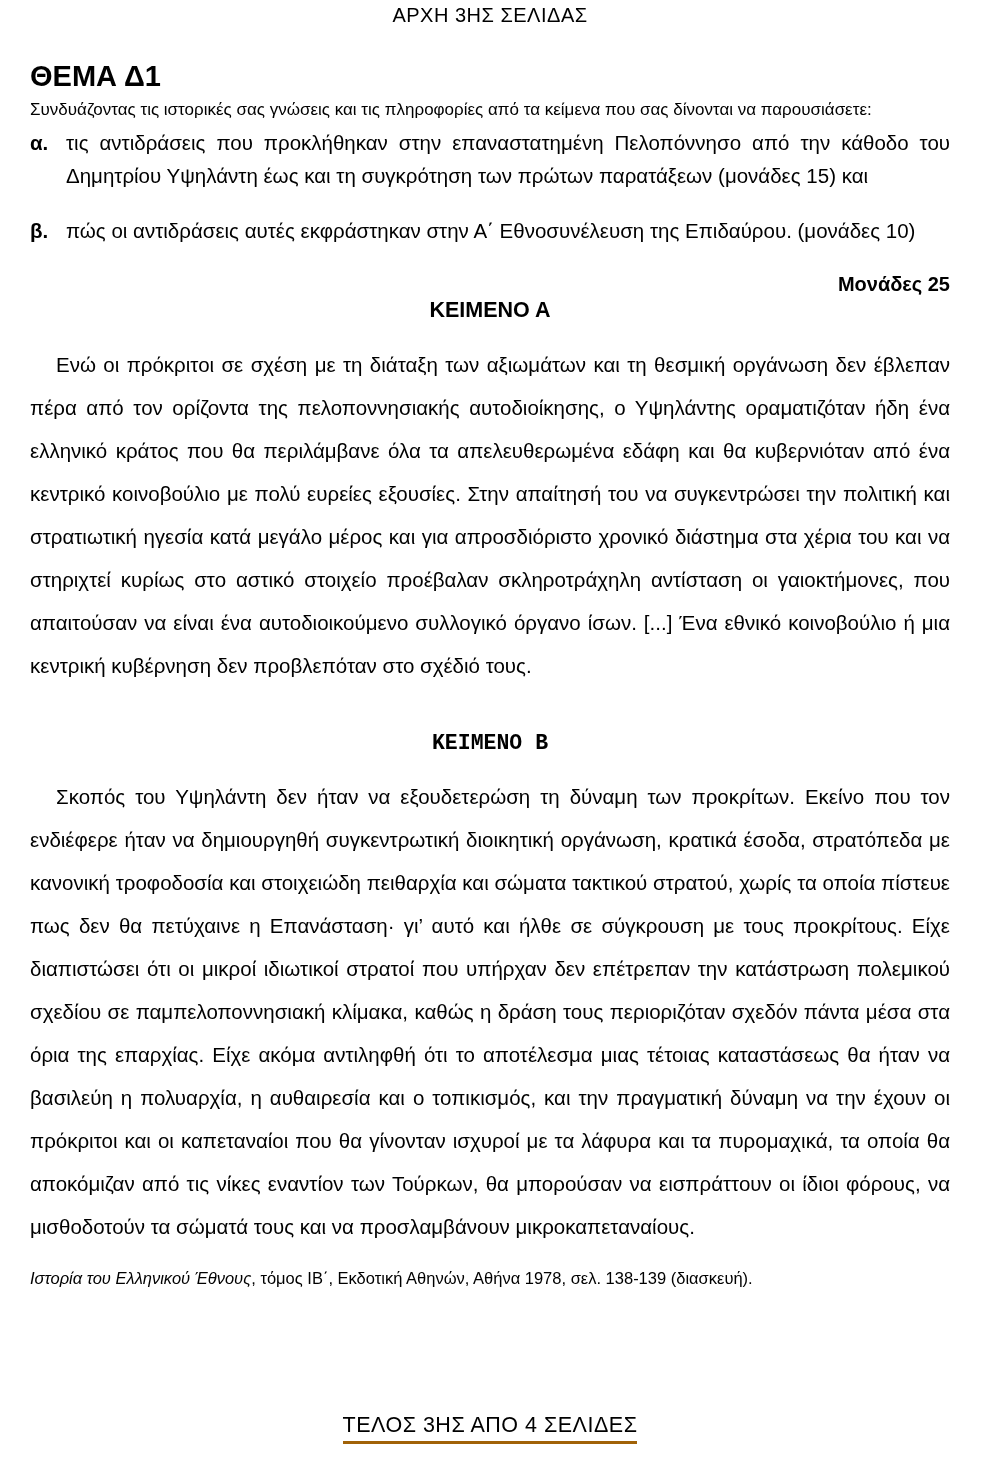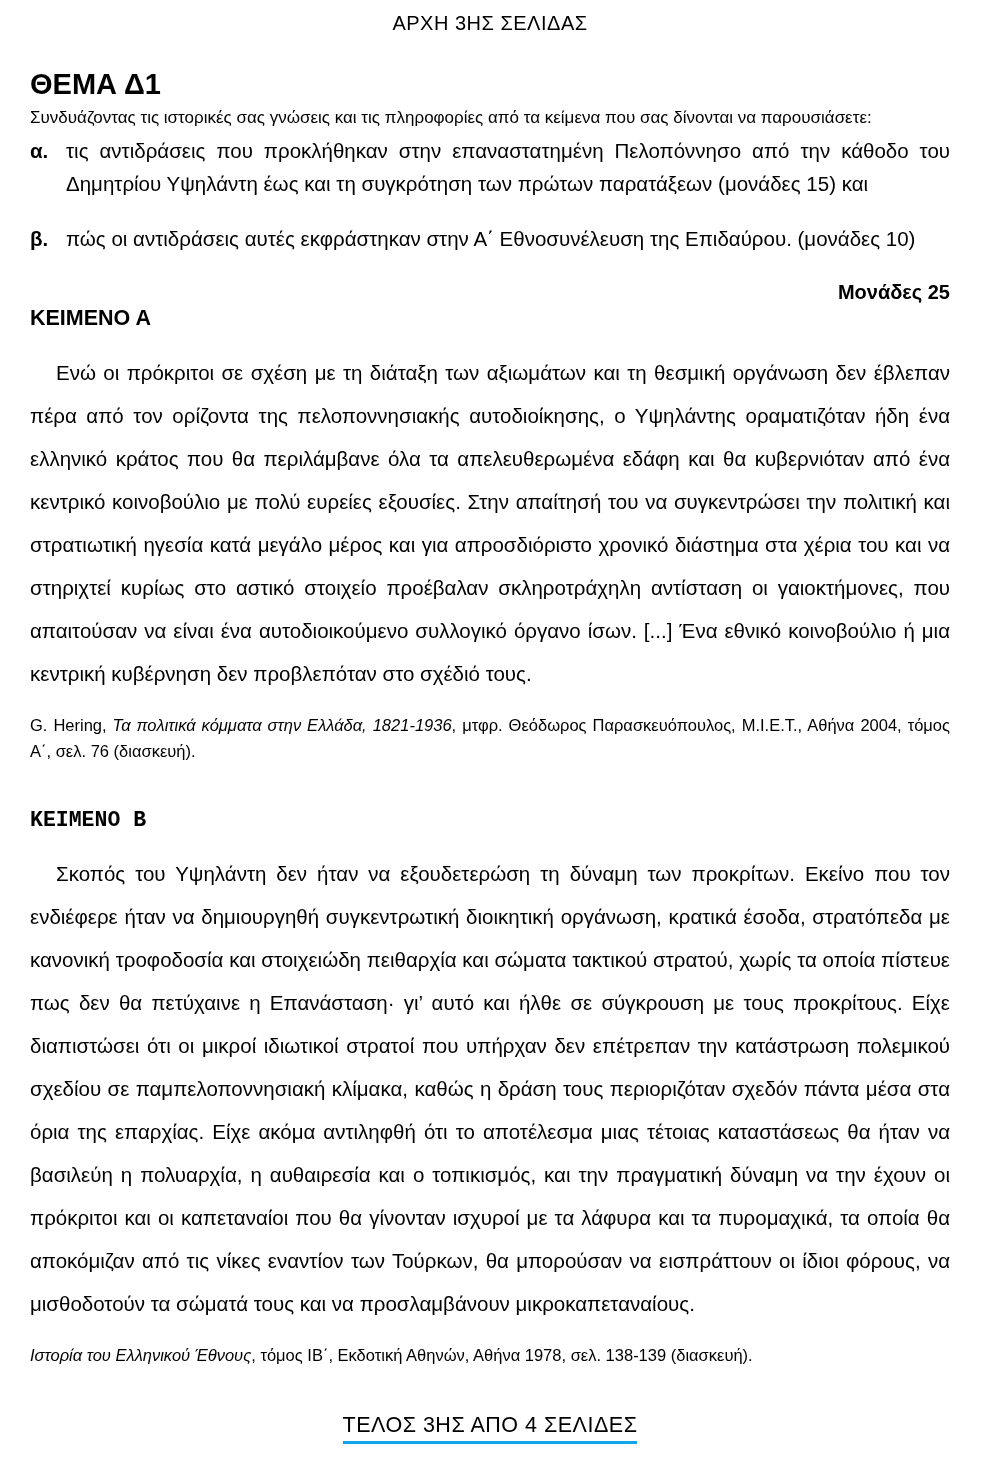--- a/index.html
+++ b/index.html
@@ -6,21 +6,21 @@
   html, body { background: #ffffff; }
   body {
     font-family: "Liberation Sans", "DejaVu Sans", sans-serif;
     color: #000000;
   }
   .page {
     position: relative;
     width: 980px;
     height: 1457px;
     background: #ffffff;
-    padding: 8px 30px 0 30px;
+    padding: 0 30px 0 30px;
     overflow: hidden;
   }
   .page-header { text-align: center; font-size: 20px; line-height: 30px; letter-spacing: 0.5px; }
   .theme-title { font-weight: bold; font-size: 29px; margin-top: 30px; }
   .intro {
     font-size: 17px;
     line-height: 33px;
     text-align: justify;
   }
   .q-item {
@@ -36,20 +36,21 @@
   .q-item .q-text { flex: 1; text-align: justify; }
   .q-item.alpha { margin-top: 0px; }
   .q-item.beta { margin-top: 22px; }
   .points {
     text-align: right;
     font-weight: bold;
     font-size: 20px;
     margin-top: 26px;
   }
   .section-heading {
+    text-align: center;
     font-weight: bold;
     font-size: 21.5px;
     margin-top: 2px;
   }
   .body-para {
     margin-top: 20px;
     font-size: 20.5px;
     line-height: 43px;
     text-align: justify;
     text-indent: 26px;
@@ -66,21 +67,21 @@
     position: absolute;
     left: 0;
     right: 0;
     top: 1413px;
     text-align: center;
   }
   .page-footer .footer-text {
     display: inline-block;
     font-size: 21.5px;
     letter-spacing: 0.5px;
-    border-bottom: 3px solid #0ea5e9;
+    border-bottom: 3px solid #a16207;
     padding-bottom: 3px;
   }
 </style>
 </head>
 <body>
 
 <div class="page">
 
   <div class="page-header">
     <div>ΑΡΧΗ 3ΗΣ ΣΕΛΙΔΑΣ</div>
@@ -99,21 +100,20 @@
     <span class="marker">β.</span>
     <span class="q-text">πώς οι αντιδράσεις αυτές εκφράστηκαν στην Α΄ Εθνοσυνέλευση της Επιδαύρου. (μονάδες 10)</span>
   </div>
 
   <div class="points">Μονάδες 25</div>
 
   <div class="section-heading">ΚΕΙΜΕΝΟ Α</div>
 
   <div class="body-para">Ενώ οι πρόκριτοι σε σχέση με τη διάταξη των αξιωμάτων και τη θεσμική οργάνωση δεν έβλεπαν πέρα από τον ορίζοντα της πελοποννησιακής αυτοδιοίκησης, ο Υψηλάντης οραματιζόταν ήδη ένα ελληνικό κράτος που θα περιλάμβανε όλα τα απελευθερωμένα εδάφη και θα κυβερνιόταν από ένα κεντρικό κοινοβούλιο με πολύ ευρείες εξουσίες. Στην απαίτησή του να συγκεντρώσει την πολιτική και στρατιωτική ηγεσία κατά μεγάλο μέρος και για απροσδιόριστο χρονικό διάστημα στα χέρια του και να στηριχτεί κυρίως στο αστικό στοιχείο προέβαλαν σκληροτράχηλη αντίσταση οι γαιοκτήμονες, που απαιτούσαν να είναι ένα αυτοδιοικούμενο συλλογικό όργανο ίσων. [...] Ένα εθνικό κοινοβούλιο ή μια κεντρική κυβέρνηση δεν προβλεπόταν στο σχέδιό τους.</div>
 
-  <div class="citation"><span>G. Hering, </span><span class="italic">Τα πολιτικά κόμματα στην Ελλάδα, 1821-1936</span><span>, μτφρ. Θεόδωρος Παρασκευόπουλος, Μ.Ι.Ε.Τ., Αθήνα 2004, τόμος Α΄, σελ. 76 (διασκευή).</span></div>
 
   <div class="section-heading heading-b">ΚΕΙΜΕΝΟ Β</div>
 
   <div class="body-para">Σκοπός του Υψηλάντη δεν ήταν να εξουδετερώση τη δύναμη των προκρίτων. Εκείνο που τον ενδιέφερε ήταν να δημιουργηθή συγκεντρωτική διοικητική οργάνωση, κρατικά έσοδα, στρατόπεδα με κανονική τροφοδοσία και στοιχειώδη πειθαρχία και σώματα τακτικού στρατού, χωρίς τα οποία πίστευε πως δεν θα πετύχαινε η Επανάσταση· γι’ αυτό και ήλθε σε σύγκρουση με τους προκρίτους. Είχε διαπιστώσει ότι οι μικροί ιδιωτικοί στρατοί που υπήρχαν δεν επέτρεπαν την κατάστρωση πολεμικού σχεδίου σε παμπελοποννησιακή κλίμακα, καθώς η δράση τους περιοριζόταν σχεδόν πάντα μέσα στα όρια της επαρχίας. Είχε ακόμα αντιληφθή ότι το αποτέλεσμα μιας τέτοιας καταστάσεως θα ήταν να βασιλεύη η πολυαρχία, η αυθαιρεσία και ο τοπικισμός, και την πραγματική δύναμη να την έχουν οι πρόκριτοι και οι καπεταναίοι που θα γίνονταν ισχυροί με τα λάφυρα και τα πυρομαχικά, τα οποία θα αποκόμιζαν από τις νίκες εναντίον των Τούρκων, θα μπορούσαν να εισπράττουν οι ίδιοι φόρους, να μισθοδοτούν τα σώματά τους και να προσλαμβάνουν μικροκαπεταναίους.</div>
 
   <div class="citation"><span class="italic">Ιστορία του Ελληνικού Έθνους</span><span>, τόμος ΙΒ΄, Εκδοτική Αθηνών, Αθήνα 1978, σελ. 138-139 (διασκευή).</span></div>
 
   <div class="page-footer">
     <span class="footer-text">ΤΕΛΟΣ 3ΗΣ ΑΠΟ 4 ΣΕΛΙΔΕΣ</span>
   </div>

